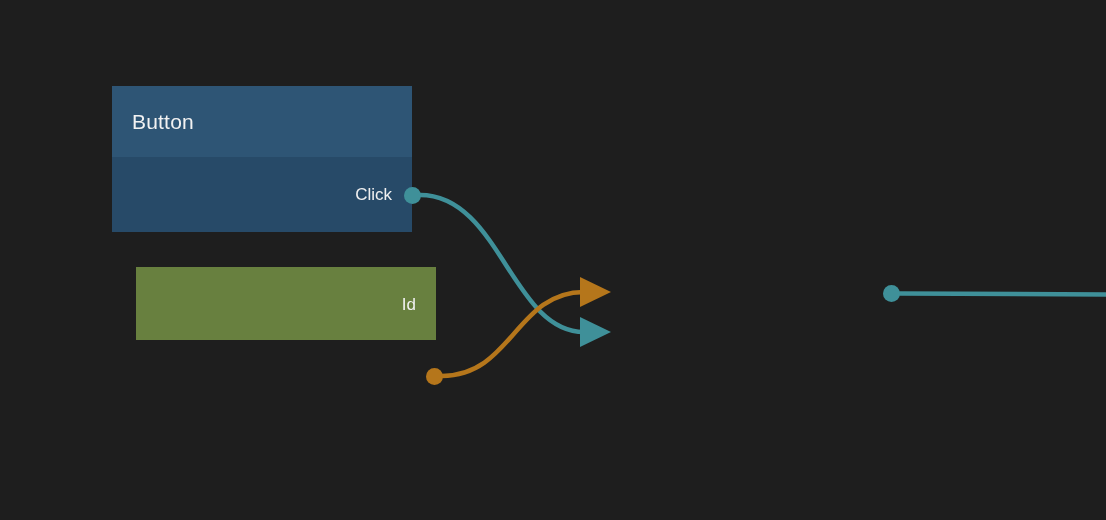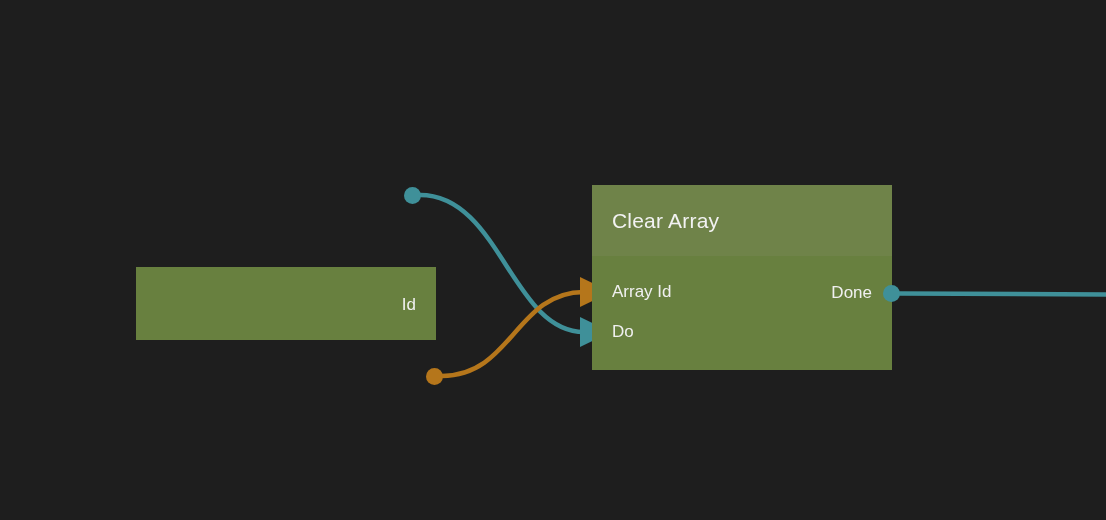--- a/index.html
+++ b/index.html
@@ -89,42 +89,36 @@
       </marker>
     </defs>
 
     <path d="M 420 195 C 500 195, 512 332, 584 332" fill="none" stroke="#3f9099" stroke-width="4.5" stroke-linecap="butt" marker-end="url(#arrow-teal)"></path>
 
     <path d="M 442 376 C 512 376, 516 292, 584 292" fill="none" stroke="#b5761b" stroke-width="4.5" stroke-linecap="butt" marker-end="url(#arrow-orange)"></path>
 
     <path d="M 899 293.5 L 1106 294.5" fill="none" stroke="#3f9099" stroke-width="4.5" stroke-linecap="butt"></path>
   </svg>
 
+  <div class="node" style="left:112px; top:86px; width:300px; height:146px;">
+    <div class="node-header" style="height:71px; background:#2e5575; padding-left:20px;">
+      <span class="node-title">Button</span>
+    </div>
+    <div class="node-body" style="height:75px; background:#274a68;">
+      <div class="port-row out" style="position: absolute; right: 20px; top: 28px; height: 20px;">
+        <span class="port-label">Click</span>
+      </div>
+    </div>
+  </div>
   <div class="port-dot" style="left:403.5px; top:186.5px; background:#3f9099;"></div>
 
   <div class="node" style="left:136px; top:267px; width:300px; height:144px;">
     <div class="node-body" style="height:73px; background:#68803f;padding-left:32px;">
       <div class="port-row out" style="top:28px; right:20px;">
         <span class="port-label">Id</span>
       </div>
     </div>
   </div>
   <div class="port-dot" style="left:425.5px; top:367.5px; background:#b5761b;"></div>
 
-  <div class="node" style="left:592px; top:185px; width:300px; height:185px;">
-    <div class="node-header" style="height:71px; background:#6f8349; padding-left:20px;">
-      <span class="node-title">Clear Array</span>
-    </div>
-    <div class="node-body" style="height:114px; background:#68803f;">
-      <div class="port-row in" style="top:26px; left:20px;">
-        <span class="port-label">Array Id</span>
-      </div>
-      <div class="port-row in" style="top:66px; left:20px;">
-        <span class="port-label">Do</span>
-      </div>
-      <div class="port-row out" style="top:27px; right:20px;">
-        <span class="port-label">Done</span>
-      </div>
-    </div>
-  </div>
   <div class="port-dot" style="left:882.5px; top:284.5px; background:#3f9099;"></div>
 
 </div>
 
 </body></html>

